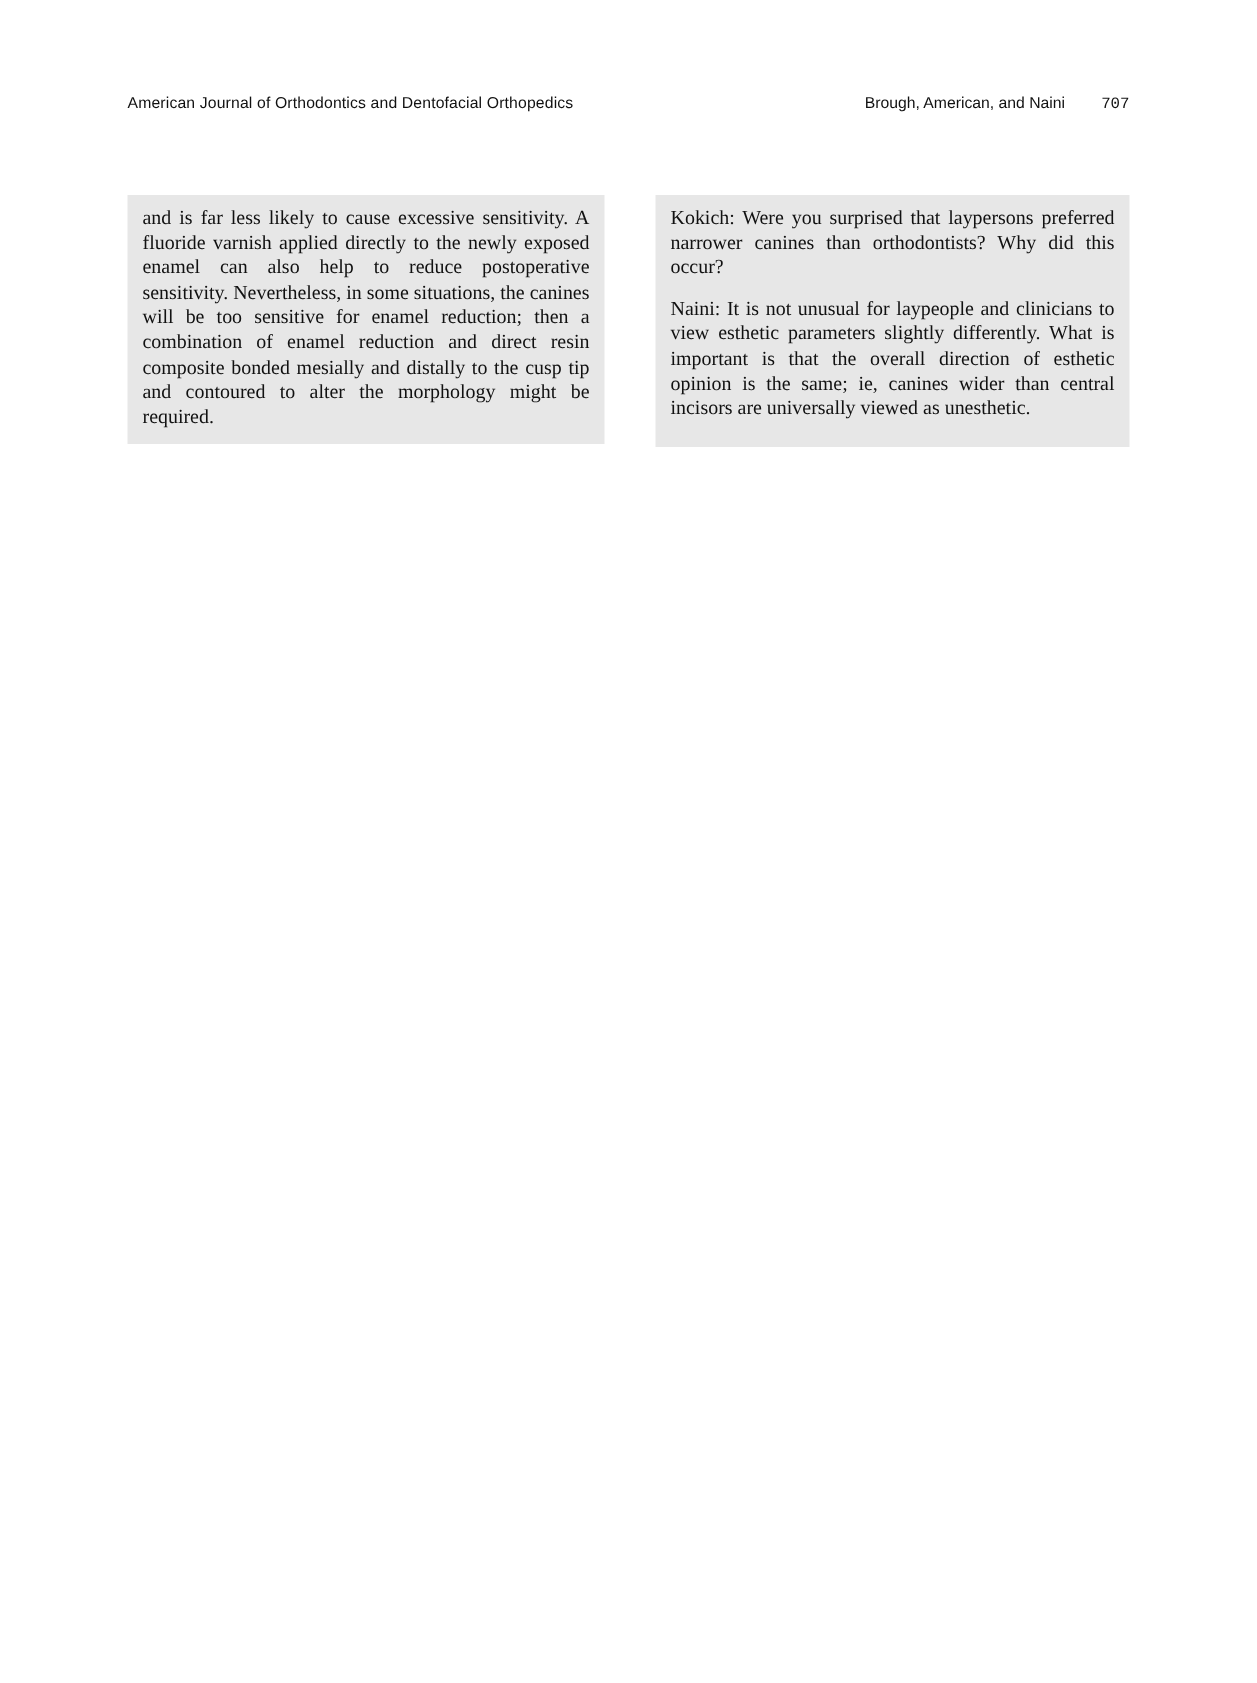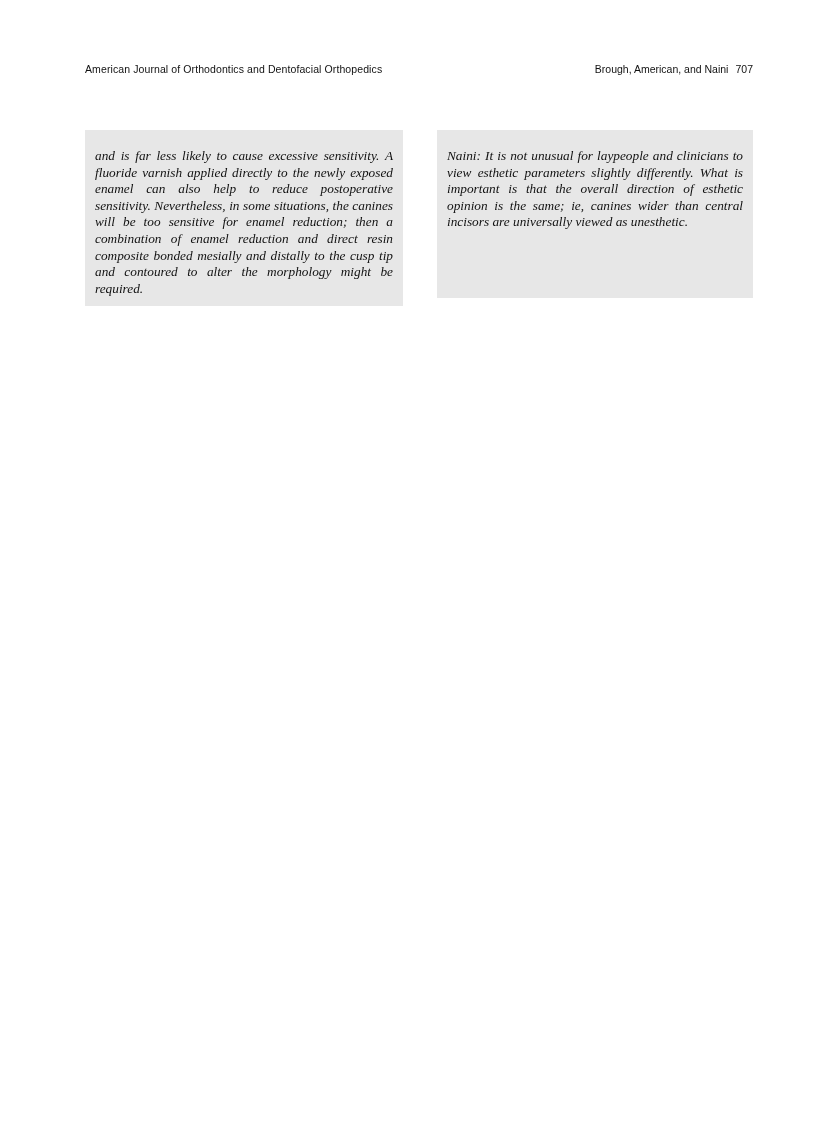--- a/index.html
+++ b/index.html
@@ -25,33 +25,33 @@
     position: absolute;
     right: 85px;
     top: 63px;
     font-size: 10.5px;
     line-height: 13px;
     color: var(--text-color, #111111);
     text-align: right;
     white-space: nowrap;
   }
   .header-right .pagenum {
-    margin-left: 7px;
+    margin-left: 24px;
+    font-family: Liberation Mono, monospace;
   }
   .textbox {
     position: absolute;
     top: 130px;
     background: var(--box-bg, #e7e7e7);
     font-family: "Liberation Serif", serif;
     font-size: 13.3px;
     line-height: 16.6px;
     color: var(--text-color, #111111);
     text-align: justify;
-    padding: 18px 10px 9px 10px;
-    font-style: italic;
+    padding: 7px 10px 9px 10px;
   }
   .box-left {
     left: 85px;
     width: 318px;
     min-height: 166px;
   }
   .box-right {
     left: 437px;
     width: 316px;
     min-height: 168px;
@@ -70,16 +70,17 @@
 
   <div class="header-right">
     <span>Brough, American, and Naini</span><span class="pagenum">707</span>
   </div>
 
   <div class="textbox box-left">
     <p>and is far less likely to cause excessive sensitivity. A fluoride varnish applied directly to the newly exposed enamel can also help to reduce postoperative sensitivity. Nevertheless, in some situations, the canines will be too sensitive for enamel reduction; then a combination of enamel reduction and direct resin composite bonded mesially and distally to the cusp tip and contoured to alter the morphology might be required.</p>
   </div>
 
   <div class="textbox box-right">
+    <p>Kokich: Were you surprised that laypersons preferred narrower canines than orthodontists? Why did this occur?</p>
     <p>Naini: It is not unusual for laypeople and clinicians to view esthetic parameters slightly differently. What is important is that the overall direction of esthetic opinion is the same; ie, canines wider than central incisors are universally viewed as unesthetic.</p>
   </div>
 
 </div>
 
 </body></html>

